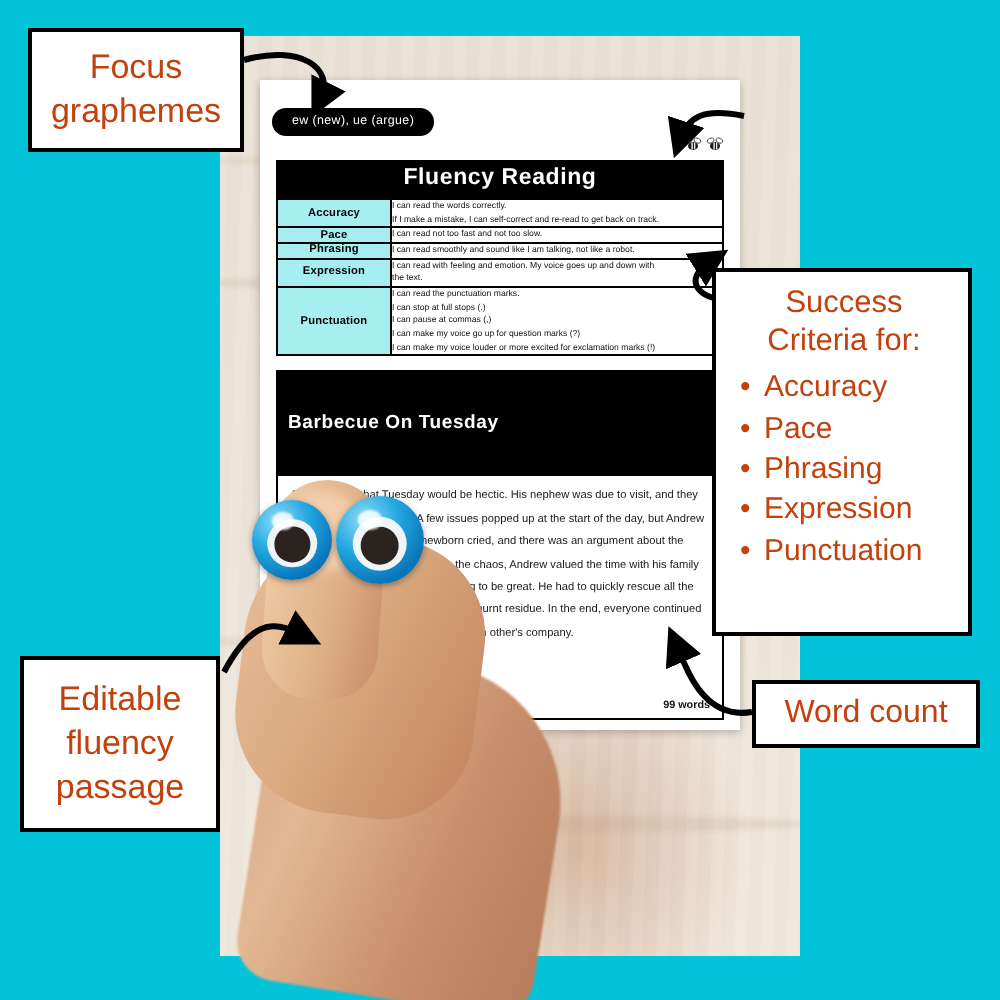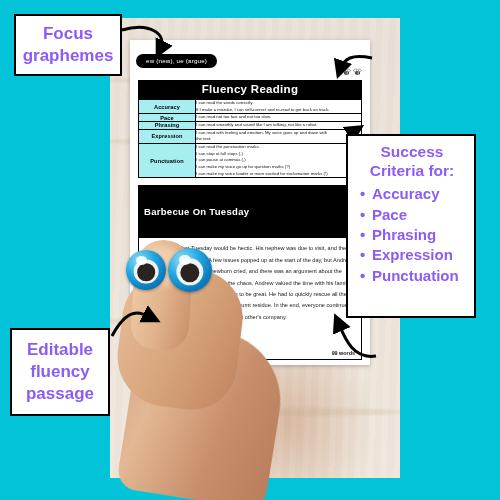--- a/index.html
+++ b/index.html
@@ -241,35 +241,34 @@
 
   
   .label{
     position:absolute;
     background:#fff;
     border: 2.4px solid #000;
     z-index: 20;
     text-align:center;
     font-size: 17px;
     line-height: 1.28;
-    color:#8b5cf6;
+    color:#c2410c;
     padding: 6px 8px;
     box-sizing: border-box;
-    font-weight: bold;
   }
   #label-focus{ left: 14px; top: 14px; width: 108px; height: 62px;
      display:flex; align-items:center; justify-content:center; }
   #label-bees{ left: 372px; top: 24px; width: 118px; height: 76px;
      display:flex; align-items:center; justify-content:center; font-size:16px;}
   #label-editable{ left: 10px; top: 328px; width: 100px; height: 88px;
      display:flex; align-items:center; justify-content:center; }
   #label-wordcount{ left: 376px; top: 340px; width: 114px; height: 34px;
      display:flex; align-items:center; justify-content:center; font-size:16px;}
   #label-criteria{
-    left: 346px; top: 134px; width: 130px; height: 184px;
+    left: 356px; top: 134px; width: 130px; height: 184px;
     text-align:left; padding: 7px 6px 6px 8px;
     font-size: 15.5px;
   }
   #label-criteria .sc-title{
     text-align:center;
     line-height:1.2;
     margin-bottom: 4px;
   }
   #label-criteria ul{
     margin: 0;
@@ -424,14 +423,15 @@
       <li>Accuracy</li>
       <li>Pace</li>
       <li>Phrasing</li>
       <li>Expression</li>
       <li>Punctuation</li>
     </ul>
   </div>
 
   <div class="label" id="label-editable">Editable fluency passage</div>
 
+  <div class="label" id="label-wordcount">Word count</div>
 
 </div>
 
 </body></html>

